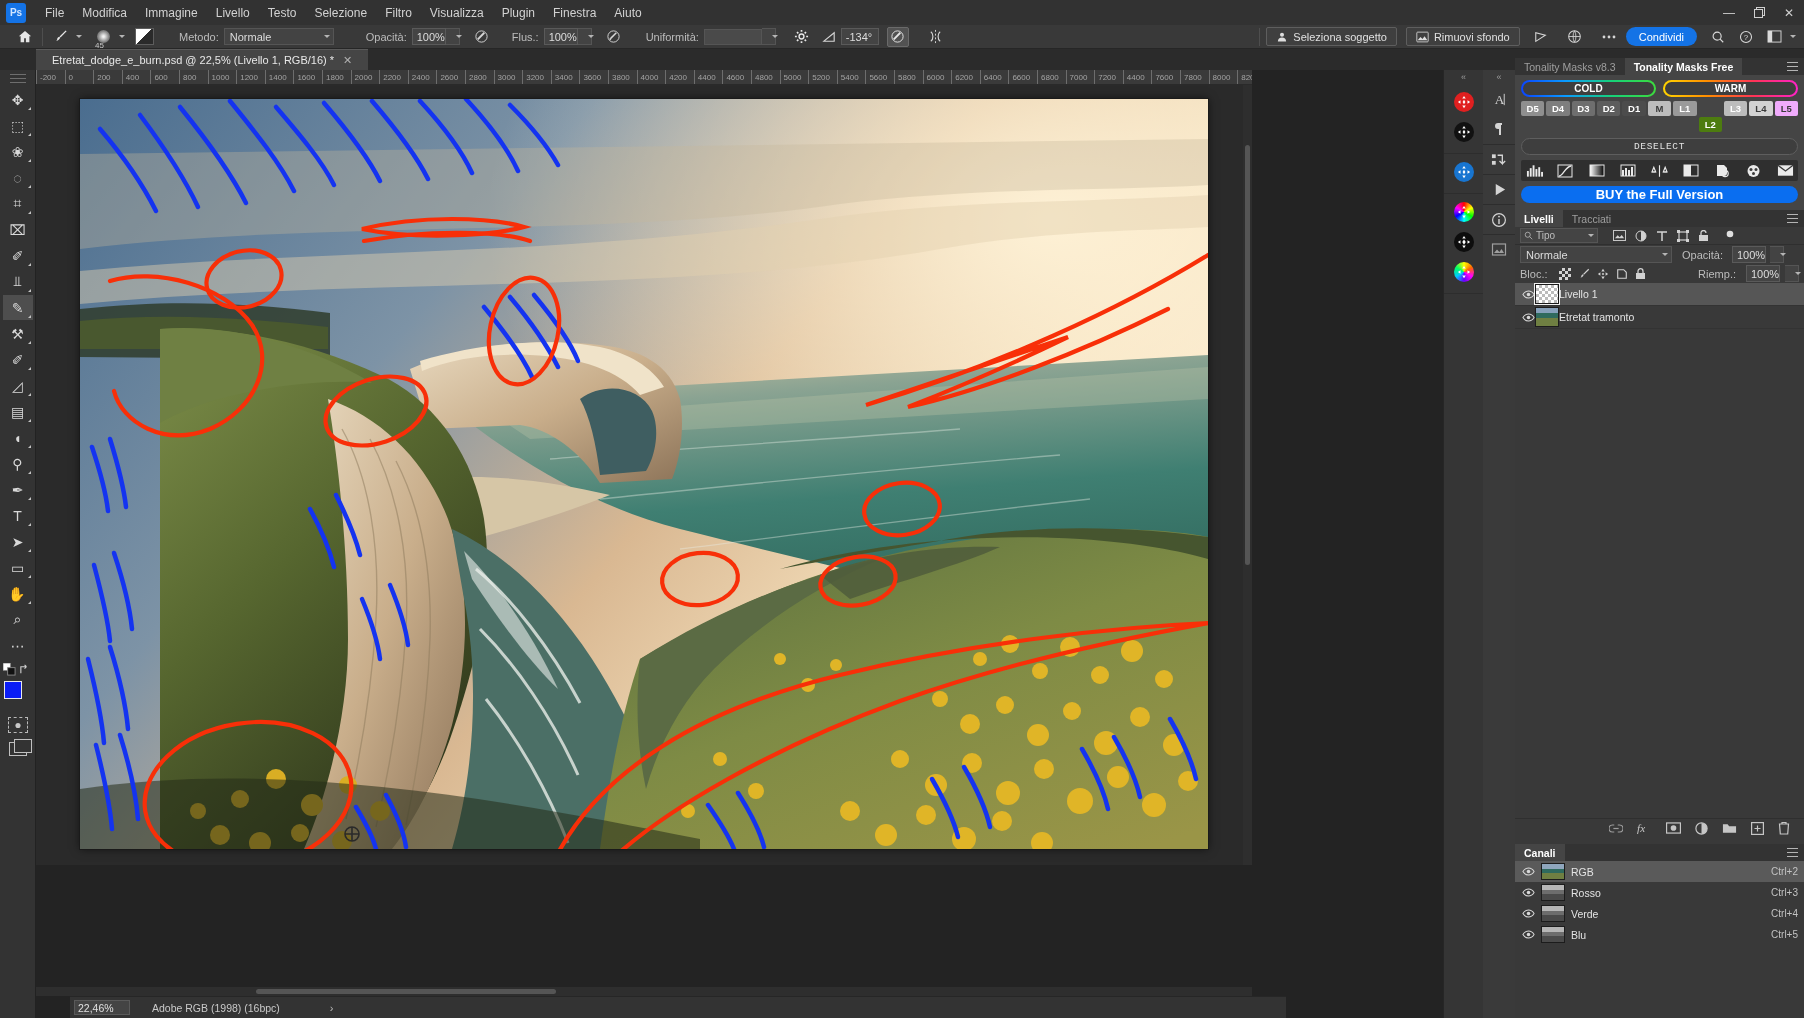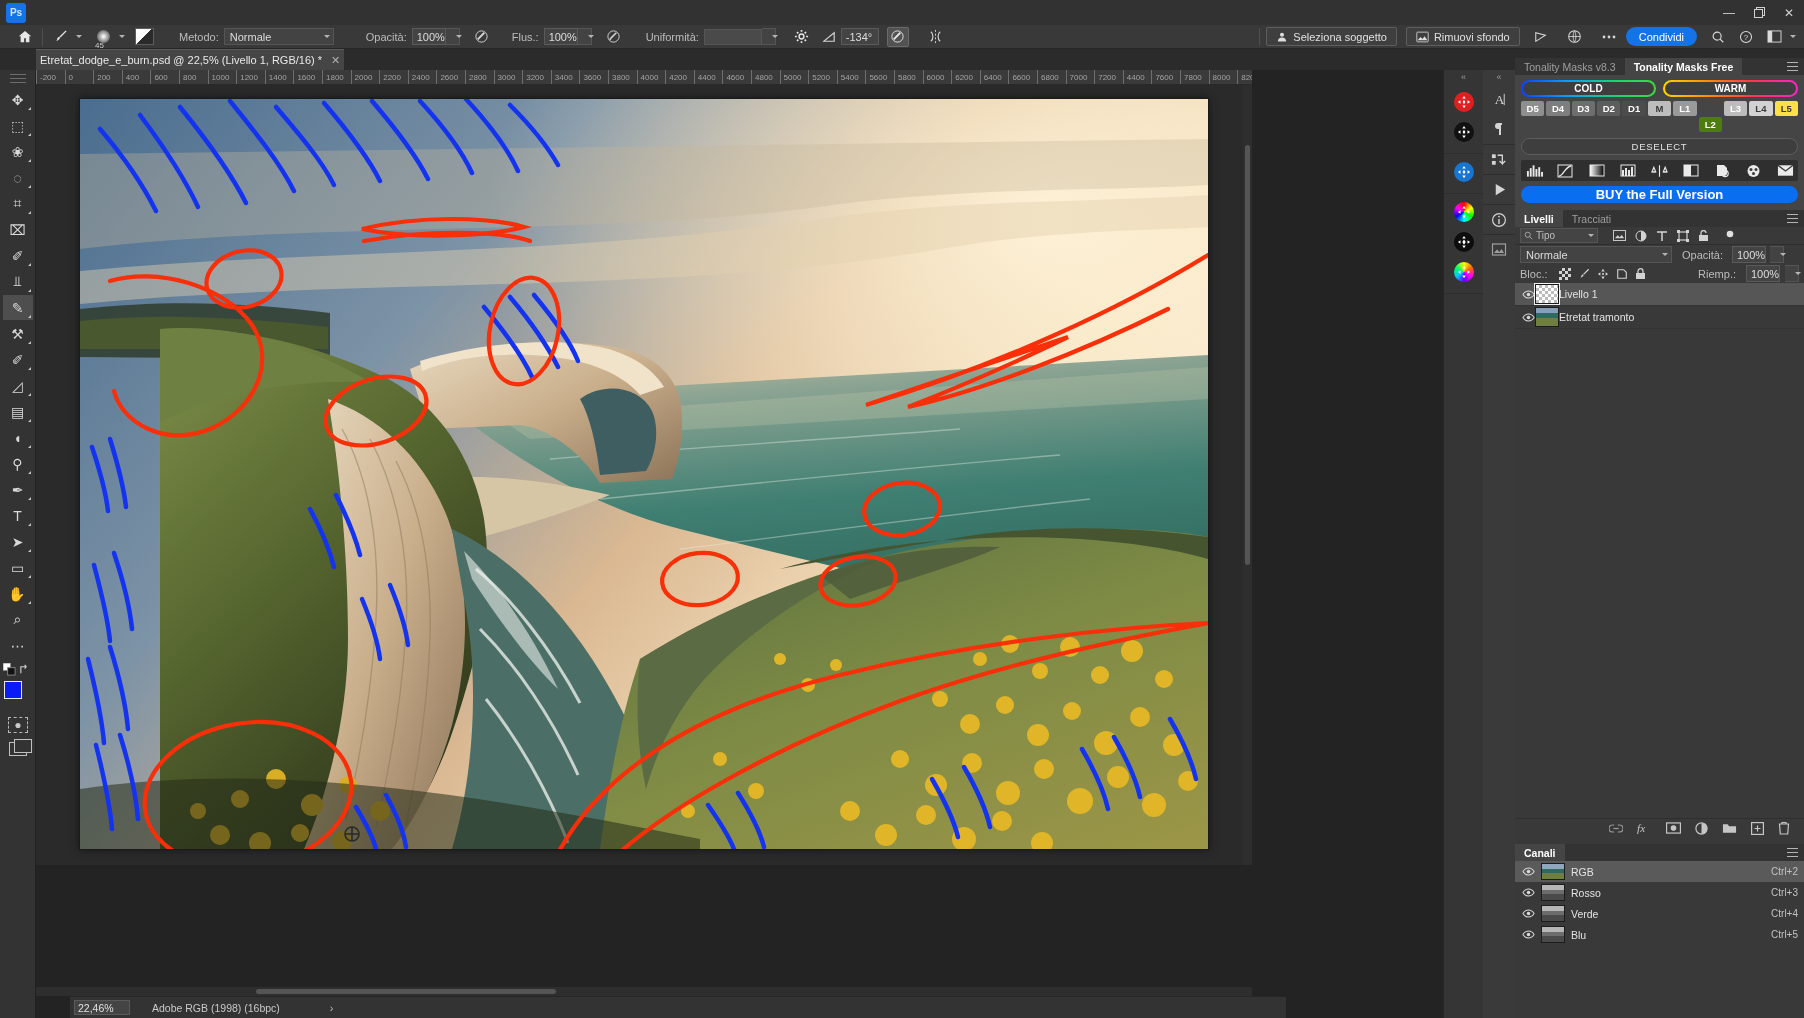--- a/index.html
+++ b/index.html
@@ -47,21 +47,21 @@
   .opt-btn { border:1px solid #5e5e5e; background:#3f3f3f; color:#e0e0e0;
     height:19px; padding:0 9px; display:flex; align-items:center; gap:5px;
     font-size:11px; border-radius:2px; }
   .share { background:#1473e6; color:#fff; height:19px; border-radius:10px;
     padding:0 13px; display:flex; align-items:center; font-size:11px; }
   .unif-bar { width:58px; height:16px; background:#4a4a4a; border:1px solid #555;}
 
   
   .tabbar { position:absolute; left:0; top:49px; width:1804px; height:21px; background:#2b2b2b; }
   .doctab { position:absolute; left:36px; top:0; height:21px; background:#454545;
-    display:flex; align-items:center; padding:0 4px; font-size:11px; color:#e8e8e8;
+    display:flex; align-items:center; padding:0 16px; font-size:11px; color:#e8e8e8;
     border-top:1px solid #5a5a5a; }
   .doctab .x { margin-left:9px; color:#b0b0b0; font-size:11px; }
 
   
   .toolbar { position:absolute; left:0; top:70px; width:36px; height:948px;
     background:#333; border-right:1px solid #222; padding-top:4px;
     display:flex; flex-direction:column; align-items:center; }
   .tool { width:30px; height:25px; display:flex; align-items:center; justify-content:center;
     position:relative; color:#d9d9d9; margin-bottom:1px; }
   .tool.sel { background:#4e4e4e; }
@@ -128,21 +128,21 @@
     background:linear-gradient(#3e3e3e,#3e3e3e) padding-box,
       linear-gradient(90deg,#0a44ff,#0a9bff,#16d27a,#3ddb3d) border-box; }
   .pill.warm { border:2px solid transparent;
     background:linear-gradient(#3e3e3e,#3e3e3e) padding-box,
       linear-gradient(90deg,#ffd400,#ff8c00,#ff3355,#ff22c8) border-box; }
   .dm-row { display:flex; gap:2px; margin-top:4px; }
   .dm { flex:1; height:15px; display:flex; align-items:center; justify-content:center;
     font-size:9.5px; font-weight:bold; border-radius:2px; color:#fff; }
   .dsl { width:100%; height:17px; border-radius:9px; border:1px solid #5e5e5e;
     background:#3e3e3e; display:flex; align-items:center; justify-content:center;
-    font-size:9.5px; color:#e2e2e2; letter-spacing:.7px; margin-top:6px; }
+    font-size:9.5px; color:#e2e2e2; letter-spacing:.7px; margin-top:6px;font-family:Liberation Mono, monospace; }
   .tm-icons { display:flex; justify-content:space-between; background:#2f2f2f;
     border-radius:2px; margin-top:5px; padding:3px 4px; }
   .tmi { width:18px;height:15px;display:flex;align-items:center;justify-content:center;color:#e8e8e8;}
   .buy { margin-top:5px; height:17px; border-radius:9px; background:#0a6ef0;
     display:flex; align-items:center; justify-content:center; color:#fff;
     font-size:13px; font-weight:bold; }
 
   .lay-tool { display:flex; align-items:center; height:18px; background:#393939;
     padding:0 5px; gap:4px; border-bottom:1px solid #2f2f2f;}
   .searchbox { width:78px; height:15px; background:#444; border:1px solid #555;
@@ -180,20 +180,33 @@
   .scrolly i { position:absolute; left:2px; top:60px; width:5px; height:420px;
     background:#555; border-radius:3px; display:block; }
 </style>
 </head>
 <body>
 
 <div class="app">
 
   <div class="menubar">
     <div class="ps-logo">Ps</div>
+    <div id="menu-items" style="display:flex">
+        <div class="menu-item">File</div>
+        <div class="menu-item">Modifica</div>
+        <div class="menu-item">Immagine</div>
+        <div class="menu-item">Livello</div>
+        <div class="menu-item">Testo</div>
+        <div class="menu-item">Selezione</div>
+        <div class="menu-item">Filtro</div>
+        <div class="menu-item">Visualizza</div>
+        <div class="menu-item">Plugin</div>
+        <div class="menu-item">Finestra</div>
+        <div class="menu-item">Aiuto</div>
+      </div>
     <div class="winbtns">
       <div class="winbtn">—</div>
       <div class="winbtn">
         <svg width="11" height="11" viewBox="0 0 11 11">
             <rect x="2.5" y="0.5" width="8" height="8" fill="none" stroke="#d0d0d0"></rect>
             <rect x="0.5" y="2.5" width="8" height="8" fill="#323232" stroke="#d0d0d0"></rect>
           </svg>
       </div>
       <div class="winbtn close">✕</div>
     </div>
@@ -871,21 +884,21 @@
           <div class="dm" style="background: rgb(143, 143, 143); color: rgb(255, 255, 255);">D5</div>
           <div class="dm" style="background: rgb(126, 126, 126); color: rgb(255, 255, 255);">D4</div>
           <div class="dm" style="background: rgb(110, 110, 110); color: rgb(255, 255, 255);">D3</div>
           <div class="dm" style="background: rgb(93, 93, 93); color: rgb(255, 255, 255);">D2</div>
           <div class="dm" style="background: rgb(76, 76, 76); color: rgb(255, 255, 255);">D1</div>
           <div class="dm" style="background: rgb(189, 189, 189); color: rgb(58, 58, 58);">M</div>
           <div class="dm" style="background: rgb(154, 154, 154); color: rgb(255, 255, 255);">L1</div>
           <div class="dm" style="background: #4d7c0f; color: rgb(255, 255, 255); margin-top: 16px;">L2</div>
           <div class="dm" style="background: rgb(188, 188, 188); color: rgb(255, 255, 255);">L3</div>
           <div class="dm" style="background: rgb(210, 210, 210); color: rgb(58, 58, 58);">L4</div>
-          <div class="dm" style="background: #fde047; color: rgb(58, 58, 58);">L5</div>
+          <div class="dm" style="background: #f0abfc; color: rgb(58, 58, 58);">L5</div>
         </div>
       <div class="dsl">DESELECT</div>
       <div class="tm-icons">
         <div class="tmi">
             <svg width="17" height="13" viewBox="0 0 18 13">
               <g fill="#eaeaea">
                 <rect x="1" y="7" width="2" height="6"></rect>
                 <rect x="4" y="4" width="2" height="9"></rect>
                 <rect x="7" y="1" width="2" height="12"></rect>
                 <rect x="10" y="5" width="2" height="8"></rect>

